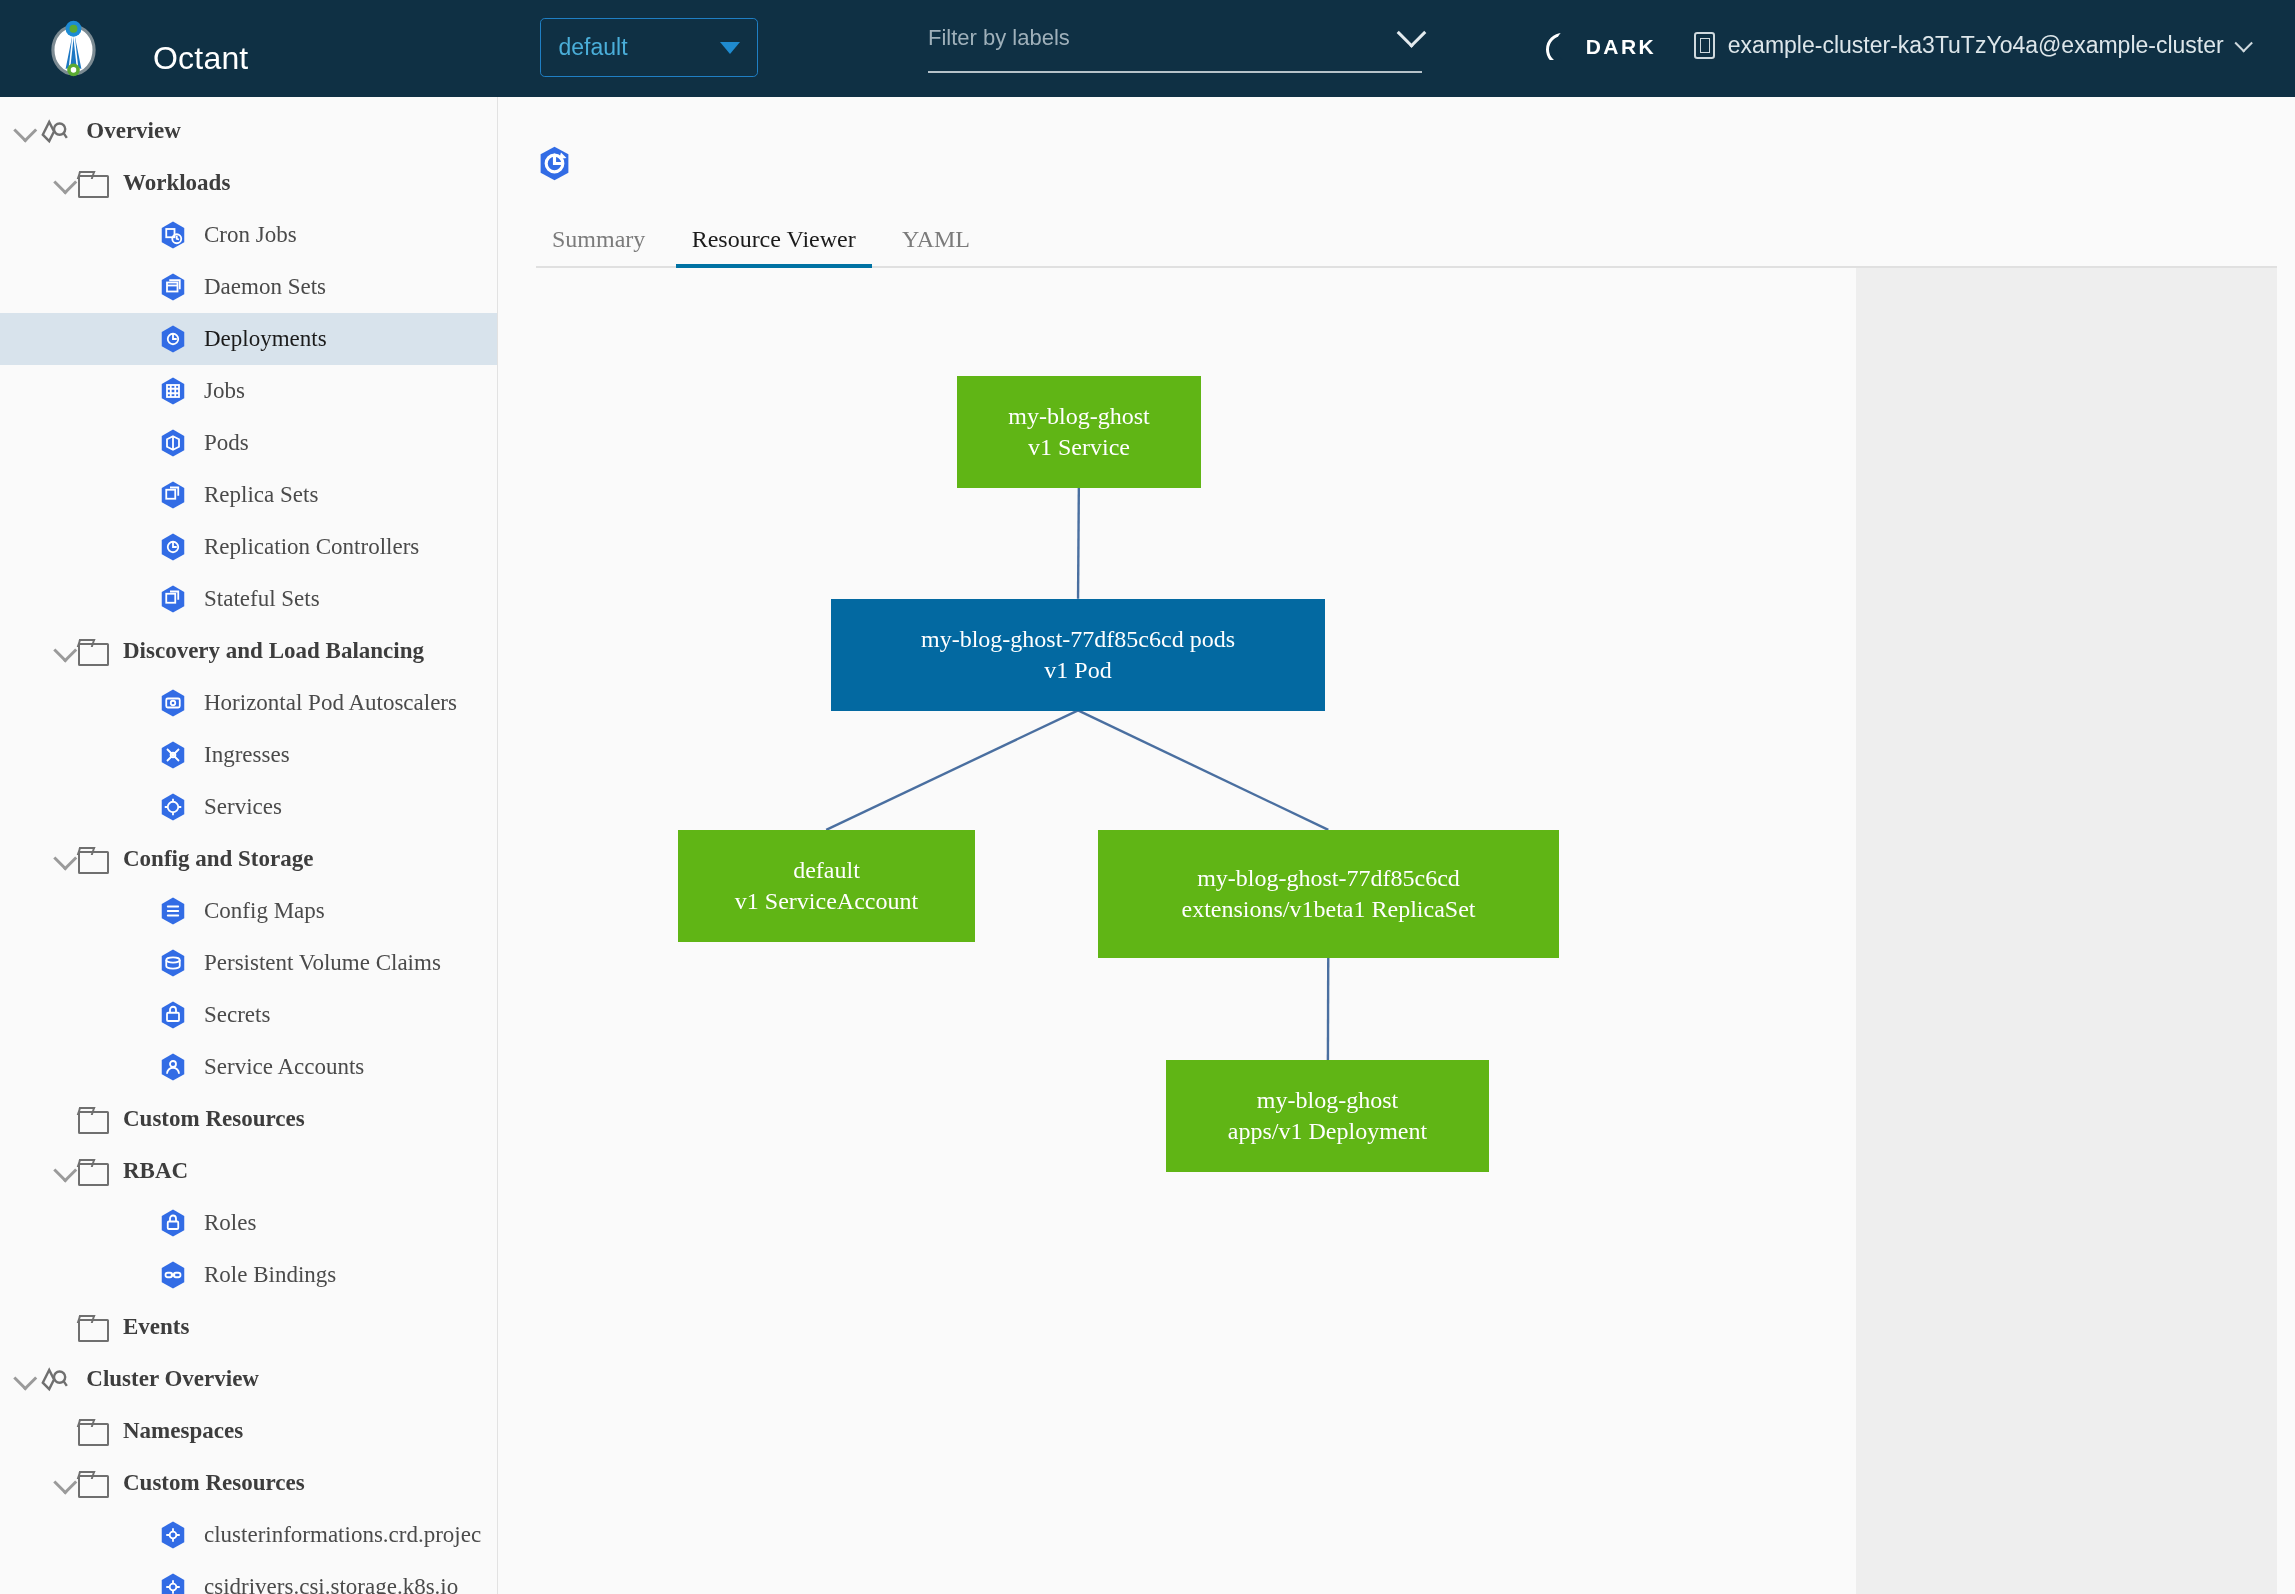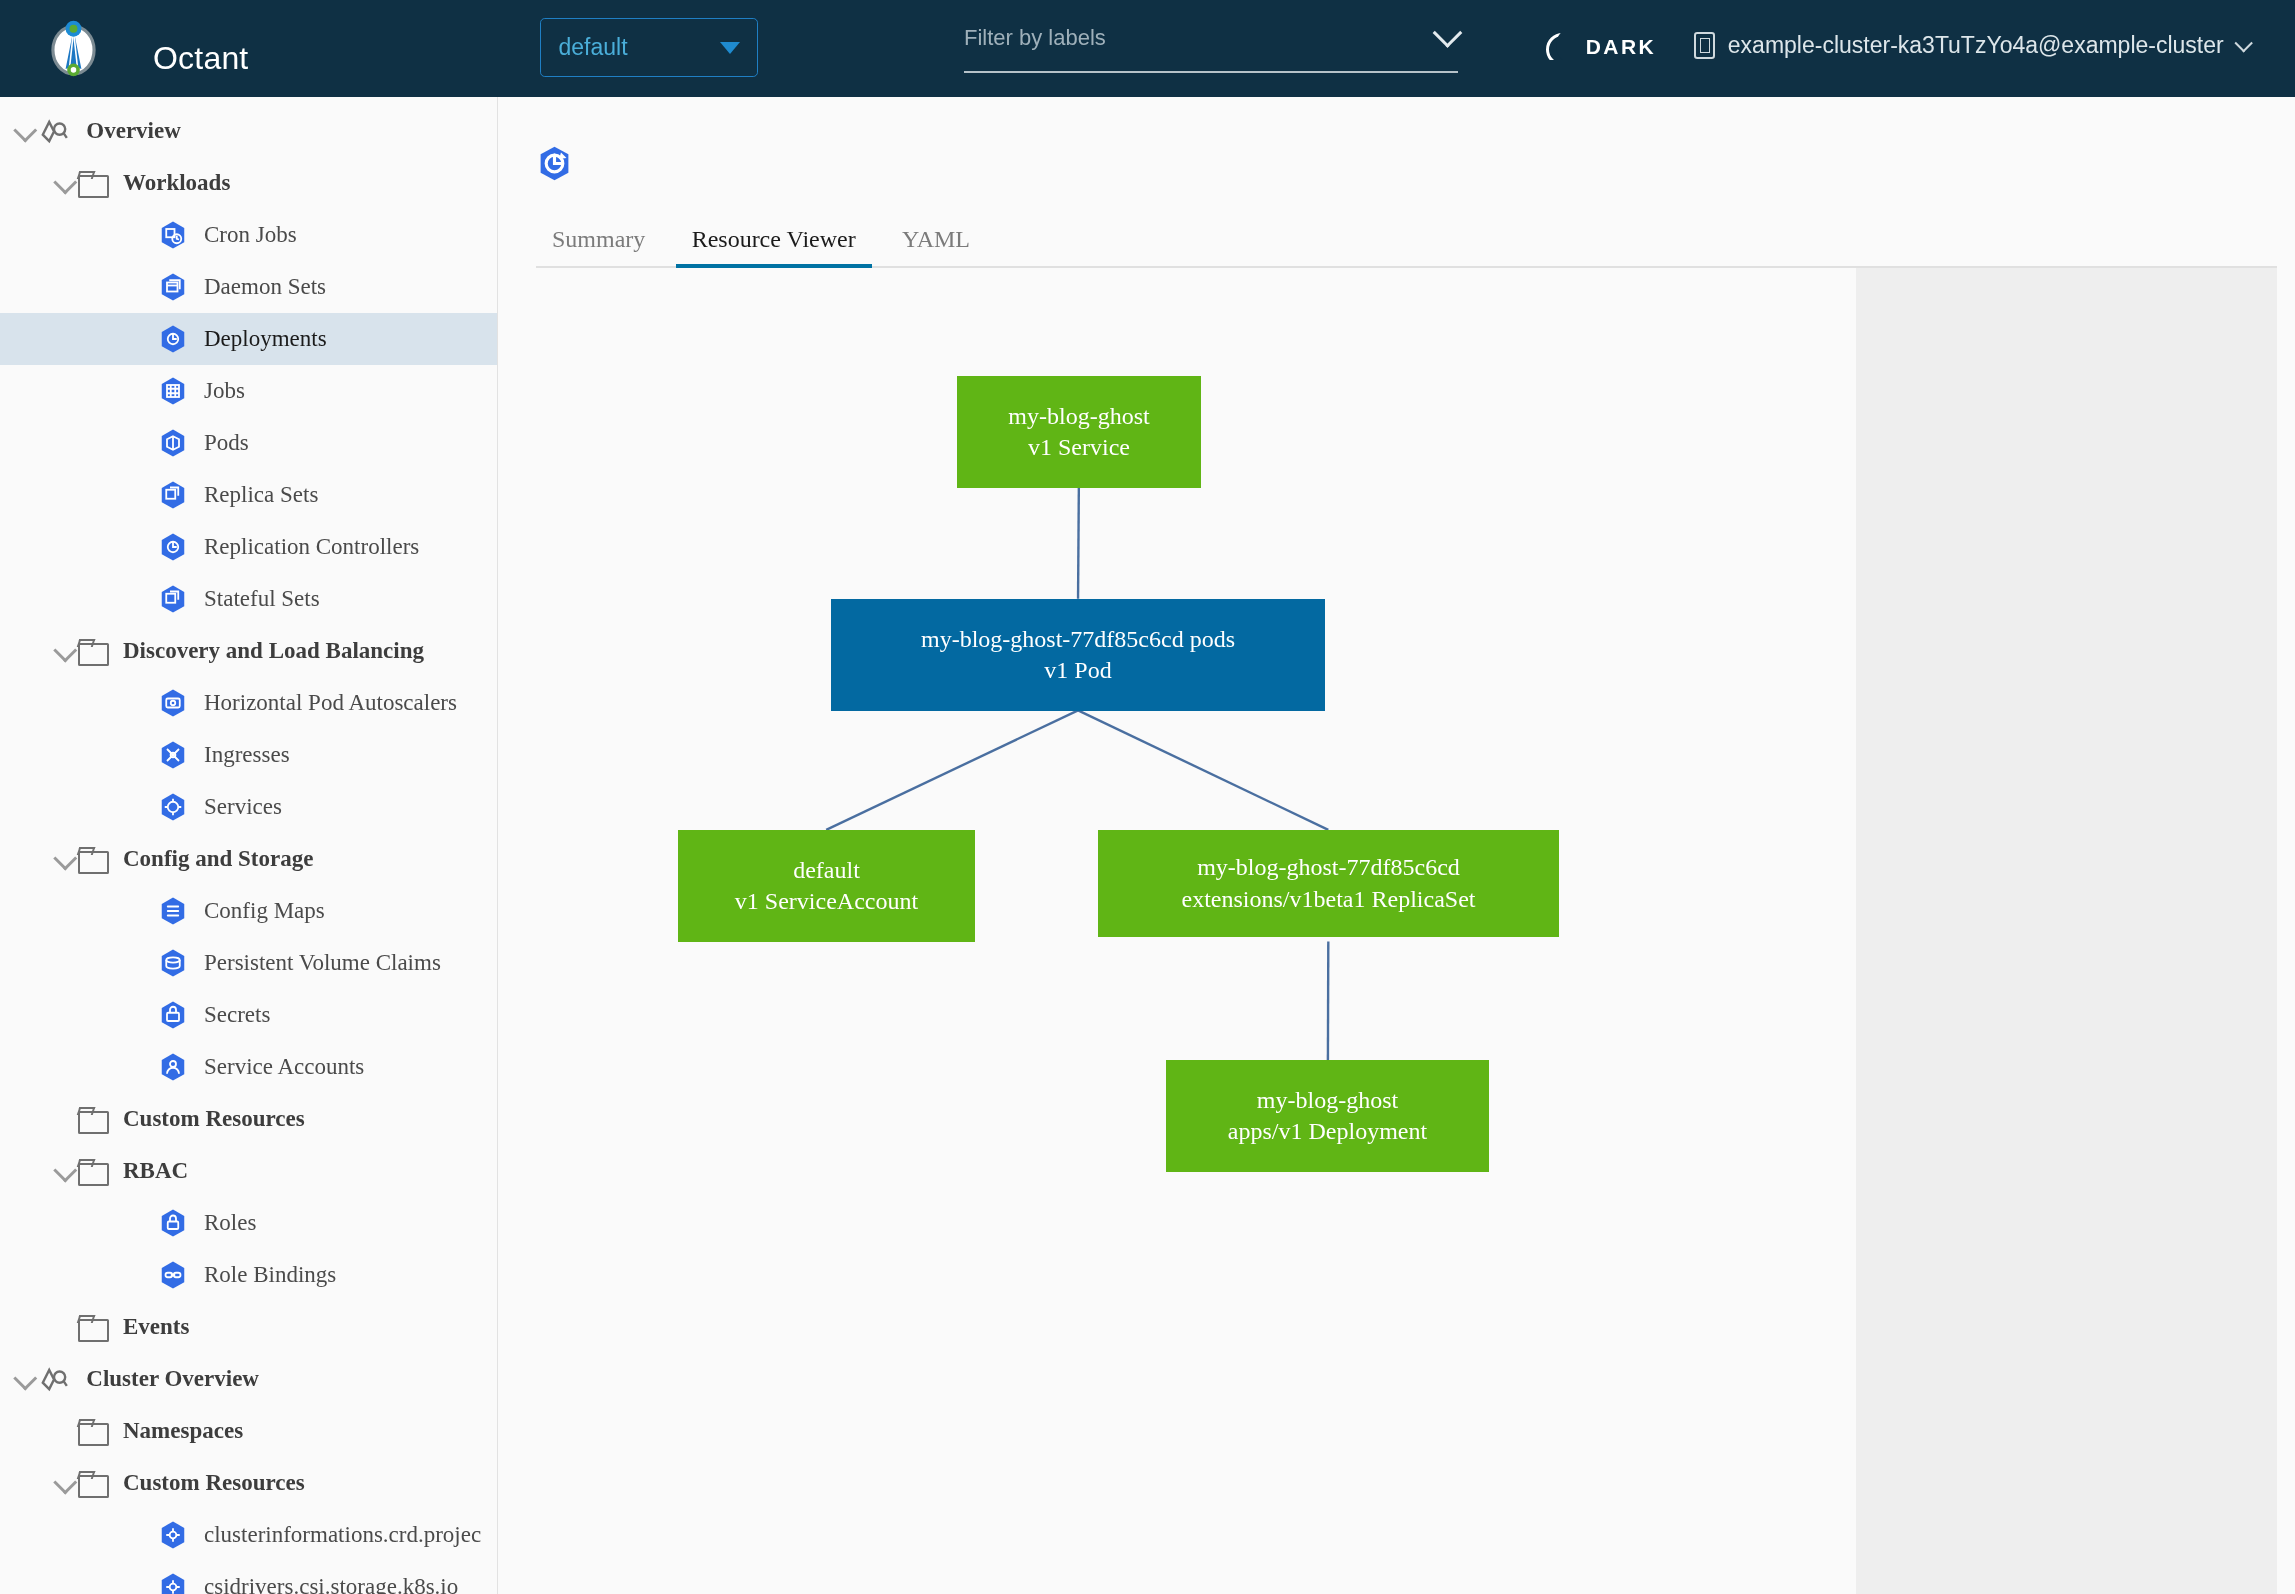--- a/index.html
+++ b/index.html
@@ -37,21 +37,21 @@
   }
   .ns-select-value { color: #4aaed9; font-size: 23px; flex: 1; }
   .ns-caret {
     width: 0; height: 0;
     border-left: 10.4px solid transparent;
     border-right: 10.4px solid transparent;
     border-top: 12px solid #1f8bd0;
   }
 
   .labelfilter {
-    position: absolute; left: 964px; top: 19px;
+    position: absolute; left: 928px; top: 19px;
     width: 494px; height: 54px;
     border-bottom: 2.4px solid #b6c2c9;
     display: flex; align-items: flex-start;
     cursor: text;
   }
   .labelfilter-ph { color: #9fb0ba; font-size: 22px; padding-top: 6.4px; flex: 1; }
   .chev-down {
     width: 21px; height: 21px; margin-top: 8px;
     border-right: 3.2px solid #e3eaee; border-bottom: 3.2px solid #e3eaee;
     transform: rotate(45deg) translate(-3.2px,-3.2px);
@@ -626,21 +626,21 @@
               <div class="node-line">v1 Service</div>
             </div>
             <div class="node" style="left: 295px; top: 331px; width: 494px; height: 112px; background: #0369a1;">
               <div class="node-line">my-blog-ghost-77df85c6cd pods</div>
               <div class="node-line">v1 Pod</div>
             </div>
             <div class="node" style="left: 142px; top: 562px; width: 297px; height: 112px; background: rgb(96, 181, 21);">
               <div class="node-line">default</div>
               <div class="node-line">v1 ServiceAccount</div>
             </div>
-            <div class="node" style="left: 562px; top: 562px; width: 461px; height: 107px; background: rgb(96, 181, 21);">
+            <div class="node" style="left: 562px; top: 562px; width: 461px; height: 128px; background: rgb(96, 181, 21);">
               <div class="node-line">my-blog-ghost-77df85c6cd</div>
               <div class="node-line">extensions/v1beta1 ReplicaSet</div>
             </div>
             <div class="node" style="left: 630px; top: 792px; width: 323px; height: 112px; background: rgb(96, 181, 21);">
               <div class="node-line">my-blog-ghost</div>
               <div class="node-line">apps/v1 Deployment</div>
             </div>
           </div>
         <div class="side-panel"></div>
       </div>

